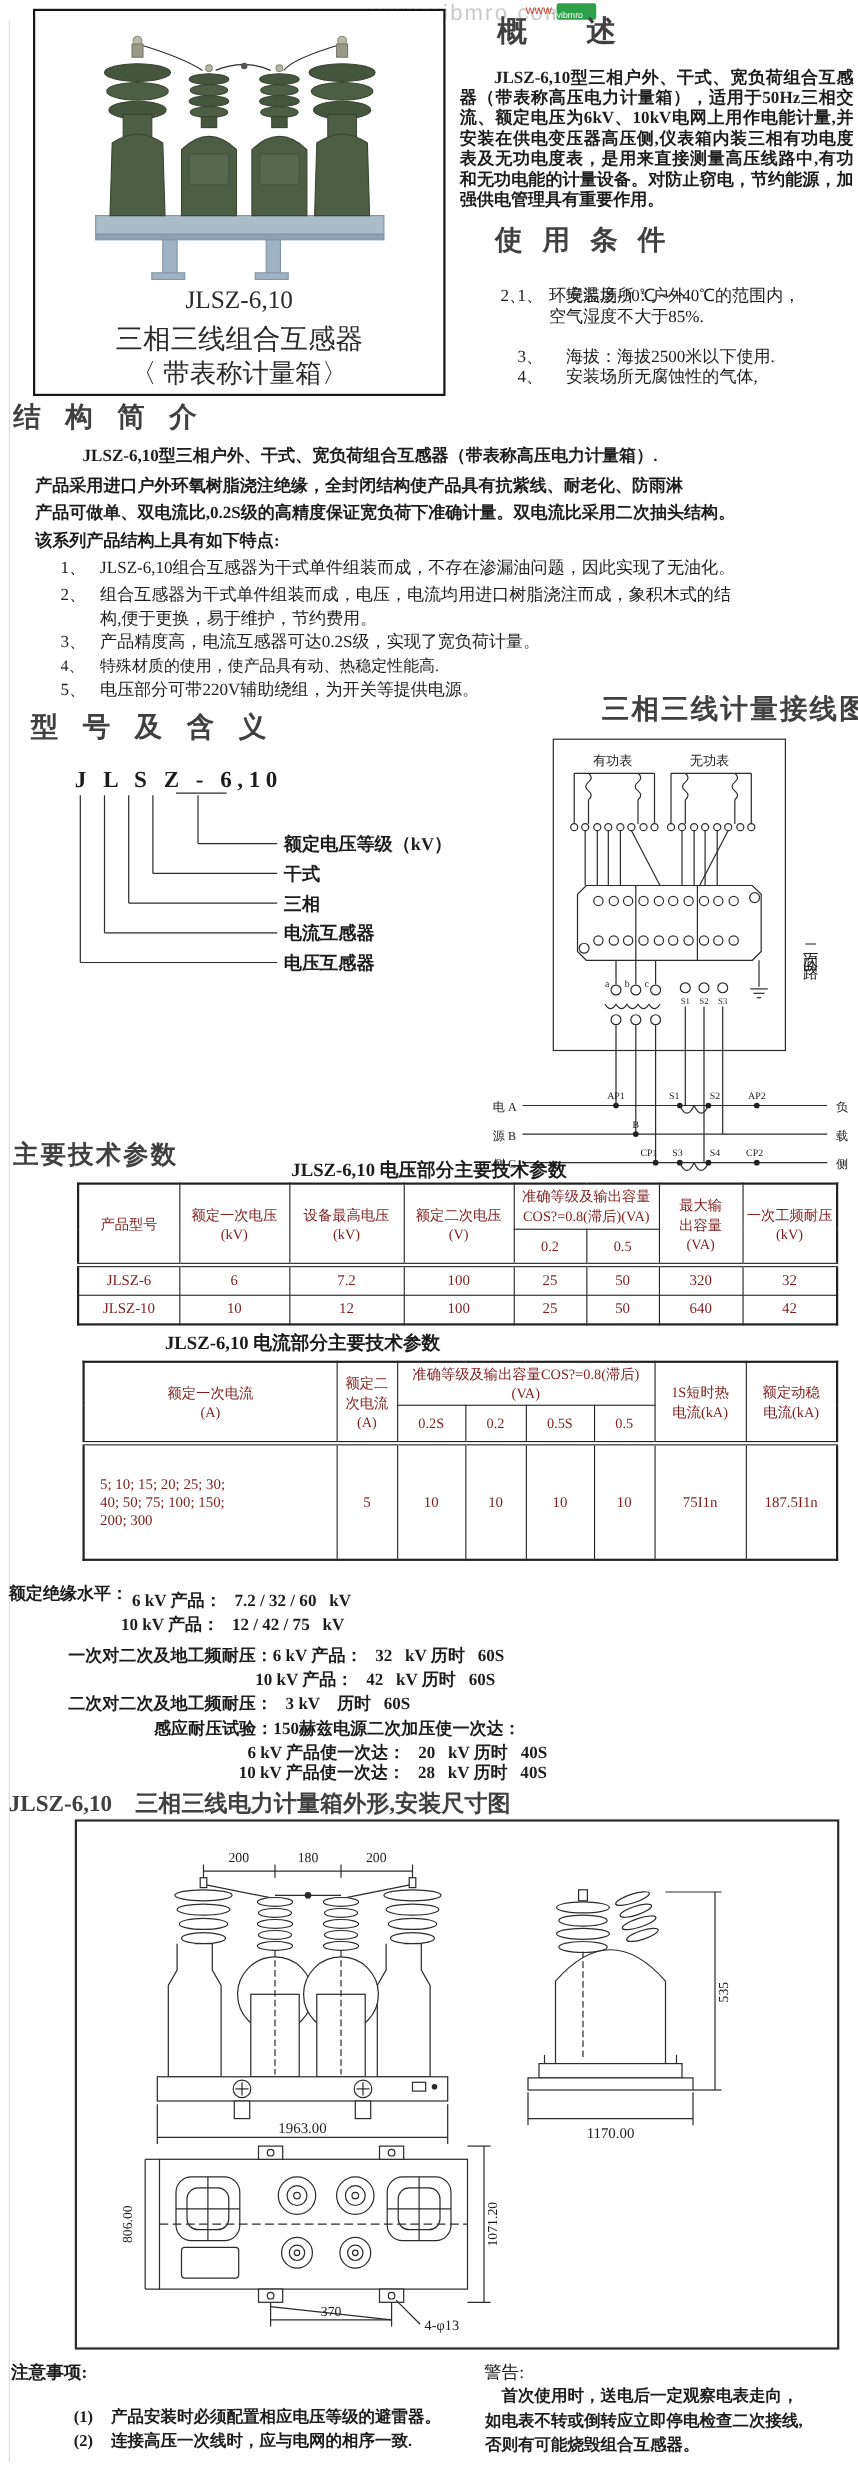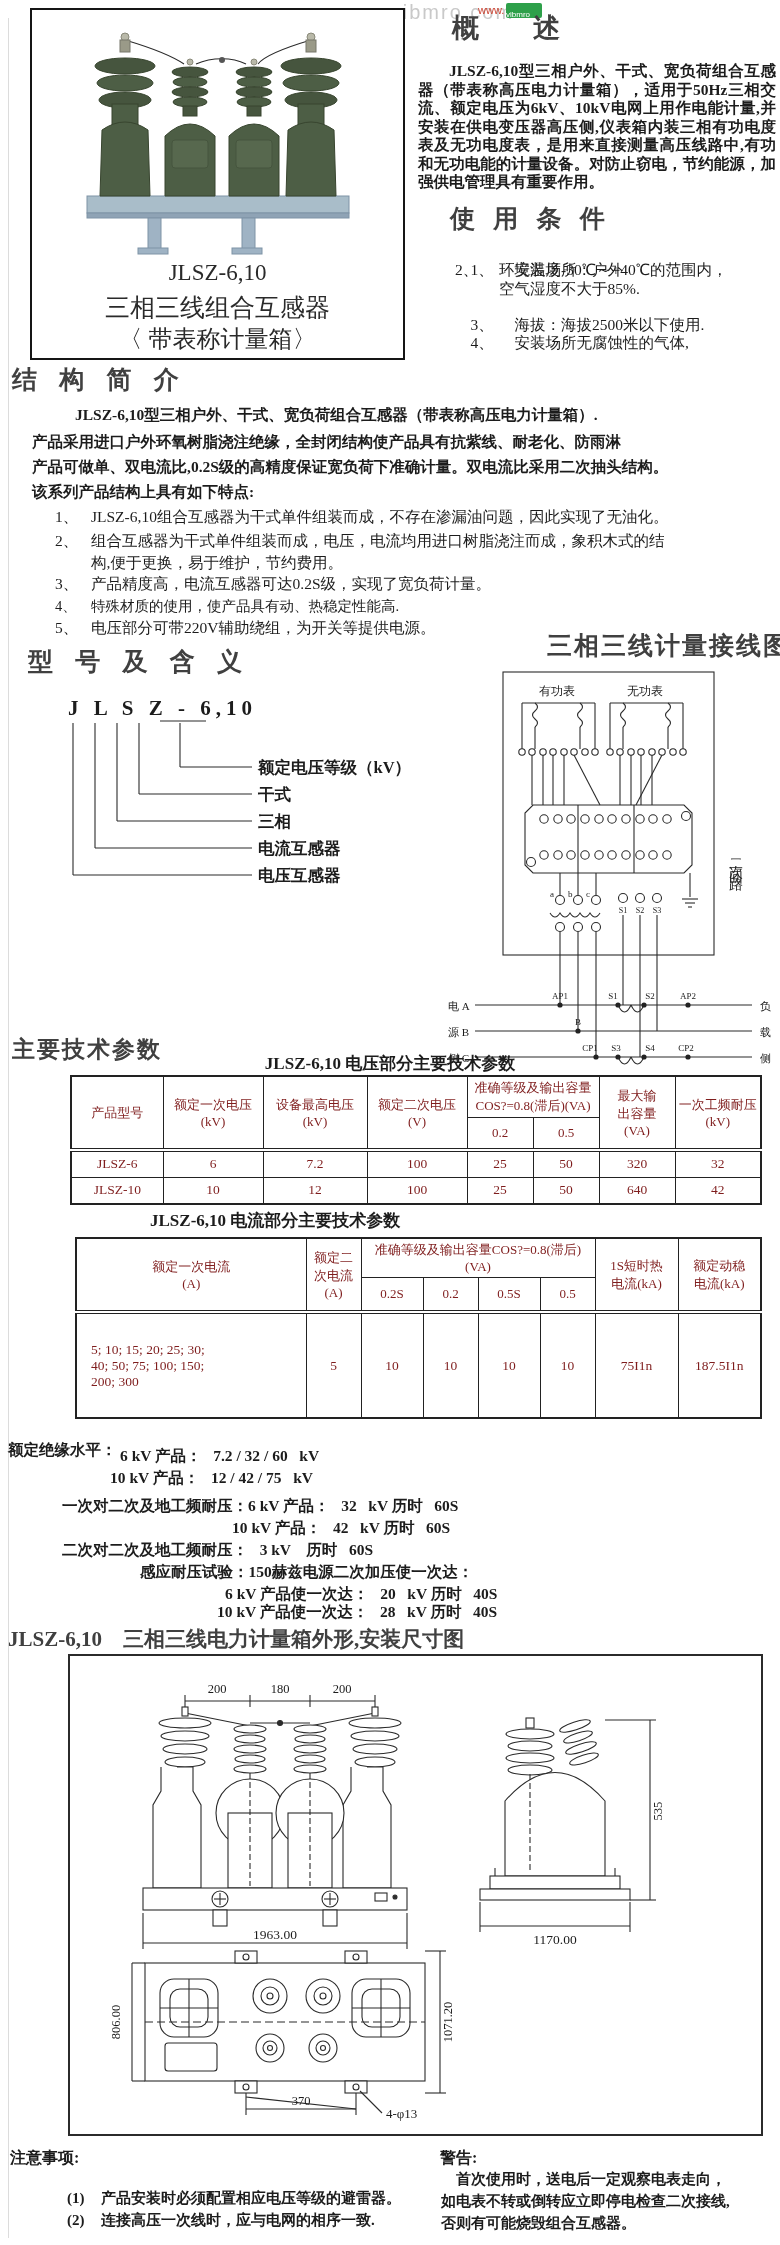--- a/index.html
+++ b/index.html
@@ -558,18 +558,18 @@
     </svg>
   </div>
 
   <div class="t" style="left:10px;top:2148px;font-size:16px;font-weight:bold;">注意事项:</div>
   <div class="t" style="left:52px;top:2170px;font-size:15px;font-weight:bold;">
     <span style="display:inline-block;width:34px;">(1)</span><span>产品安装时必须配置相应电压等级的避雷器。</span>
   </div>
   <div class="t" style="left:52px;top:2192px;font-size:15px;font-weight:bold;">
     <span style="display:inline-block;width:34px;">(2)</span><span>连接高压一次线时，应与电网的相序一致.</span>
   </div>
-  <div class="t" style="left:440px;top:2148px;font-size:16px;font-weight:bold;">警告:</div>
+  <div class="t" style="left:440px;top:2148px;font-size:16px;font-weight:normal;">警告:</div>
   <div class="t" style="left:456px;top:2170px;font-size:15px;font-weight:bold;">首次使用时，送电后一定观察电表走向，</div>
   <div class="t" style="left:441px;top:2192px;font-size:15px;font-weight:bold;">如电表不转或倒转应立即停电检查二次接线,</div>
   <div class="t" style="left:441px;top:2214px;font-size:15px;font-weight:bold;">否则有可能烧毁组合互感器。</div>
 
 </div>
 
 </body></html>

